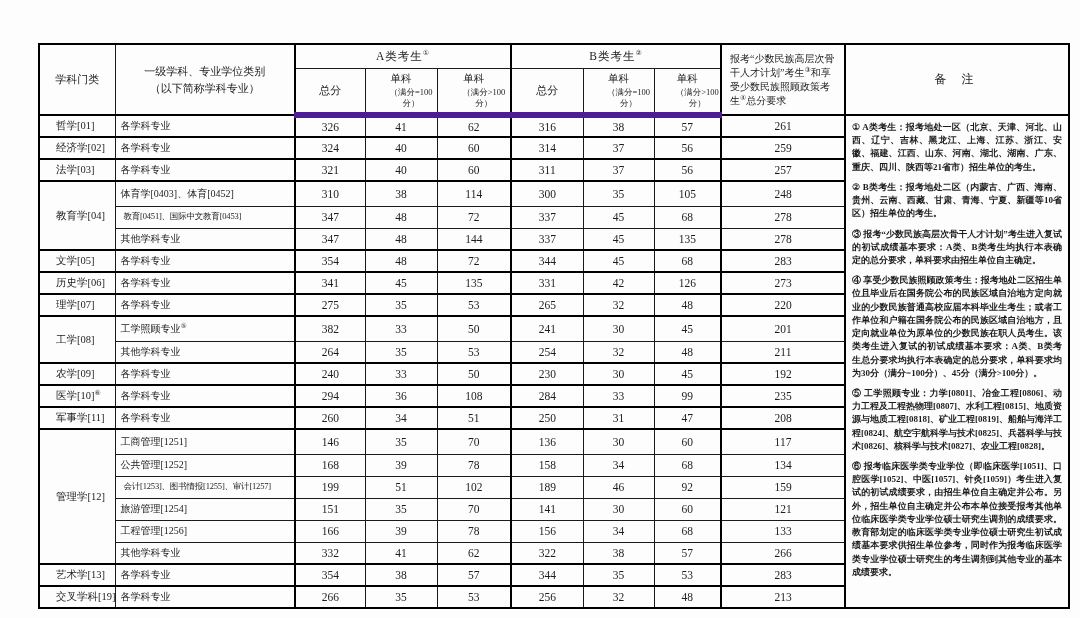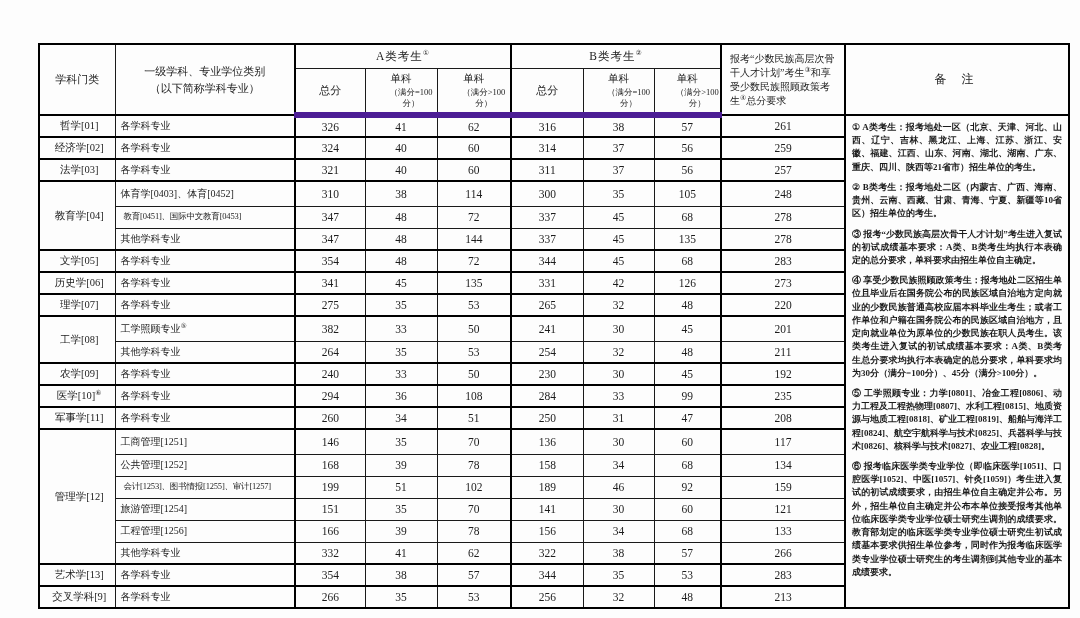--- a/index.html
+++ b/index.html
@@ -27,21 +27,21 @@
   th.h-major { font-size:11px; white-space:pre-line; line-height:1.5;border-radius:16px; }
   th.h-group { font-size:11.5px; letter-spacing:1px; }
   th.h-score { font-size:11px; }
   .h-sub-top { display:block; font-size:10.5px; line-height:1.5; }
   .h-sub-bottom { display:block; font-size:8.5px; line-height:1.3;margin-left:20px; }
   th.h-minority { font-size:10px; font-weight:500; text-align:left;
                   padding:2px 8px; line-height:1.4; }
   th.h-notes { font-size:12px; letter-spacing:6px; }
 
   tbody tr { height:22px; }
-  td.cat-cell { font-size:10.5px; text-align:center; padding-left:4px; white-space:nowrap; }
+  td.cat-cell { font-size:10.5px; text-align:left; padding-left:16px; white-space:nowrap; }
   td.major-cell { font-size:10px; text-align:left; padding-left:5px; white-space:nowrap; }
   td.major-cell.long { font-size:8.5px; letter-spacing:-0.2px;padding-left:8px; }
   td.num-cell { font-size:11.5px; text-align:center; }
   sup { font-size:7px; vertical-align:super; line-height:0; }
 
   td.notes-cell { vertical-align:top; }
   .notes-wrap { height:486px; overflow:hidden; padding:5px 6px 0 6px; }
   p.note { margin:0 0 7px 0; font-size:9px; font-weight:600; line-height:1.47;
            text-align:justify; letter-spacing:0; }
 </style>
@@ -322,21 +322,21 @@
           <td class="major-cell">各学科专业</td>
           <td class="num-cell b2">354</td>
           <td class="num-cell">38</td>
           <td class="num-cell">57</td>
           <td class="num-cell b2">344</td>
           <td class="num-cell">35</td>
           <td class="num-cell">53</td>
           <td class="num-cell b2">283</td>
         </tr>
         <tr class="gs">
-          <td class="cat-cell" rowspan="1">交叉学科[9]</td>
+          <td class="cat-cell" rowspan="1">交叉学科[19]</td>
           <td class="major-cell">各学科专业</td>
           <td class="num-cell b2">266</td>
           <td class="num-cell">35</td>
           <td class="num-cell">53</td>
           <td class="num-cell b2">256</td>
           <td class="num-cell">32</td>
           <td class="num-cell">48</td>
           <td class="num-cell b2">213</td>
         </tr>
       </tbody>

